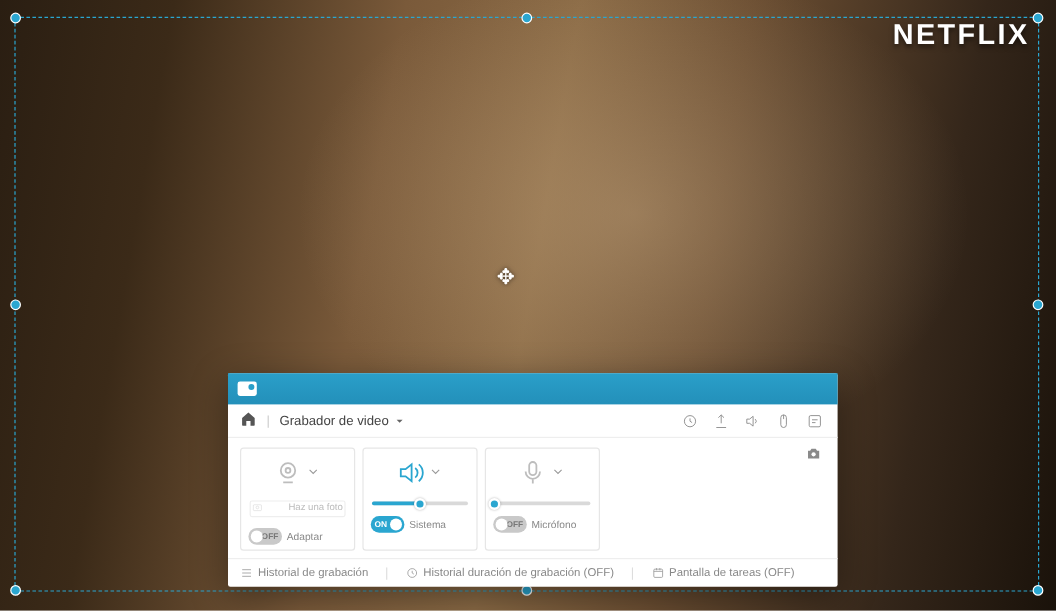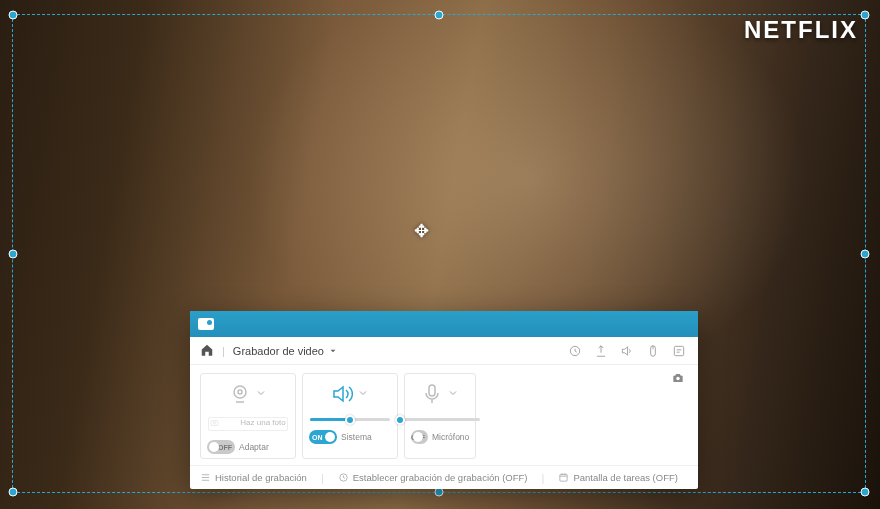--- a/index.html
+++ b/index.html
@@ -27,21 +27,21 @@
 .mode-select{display:flex;align-items:center;gap:4px;font-size:11px;color:#444;cursor:pointer}
 .mode-select svg{width:10px;height:10px;fill:#666}
 .toolbar-spacer{flex:1}
 .tool-icon{width:18px;height:18px;display:flex;align-items:center;justify-content:center;cursor:pointer}
 .tool-icon svg{width:14px;height:14px;stroke:#8a8a8a;fill:none;stroke-width:1.3}
 .main{display:flex;padding:8px 10px 6px;gap:6px;align-items:stretch}
 .card{border:1px solid #e6e6e6;border-radius:3px;padding:6px 6px 4px;display:flex;flex-direction:column;align-items:center;gap:4px}
 .card.c0{width:104px}
 .card.c1{width:96px}
 .card.c2{width:96px}
-.card.c3{width:72px}
+.card.c3{width:96px}
 .disp-tabs{display:flex;width:100%;border:1px solid #d9d9d9;border-radius:2px;overflow:hidden}
 .disp-tab{flex:1;height:20px;display:flex;align-items:center;justify-content:center;font-size:9px;cursor:pointer}
 .disp-tab.active{background:#2aa6d0;color:#fff}
 .dim-row{display:flex;align-items:center;gap:4px;margin-top:4px}
 .dim-box{width:34px;height:18px;border:1px solid #d9d9d9;border-radius:2px;font-size:9px;display:flex;align-items:center;justify-content:center;color:#555}
 .link-icon{font-size:10px;color:#888}
 .row-bot{display:flex;align-items:center;gap:4px;margin-top:3px;width:100%}
 .toggle{width:28px;height:14px;border-radius:8px;position:relative;cursor:pointer;font-size:7px;font-weight:700;color:#fff;display:flex;align-items:center}
 .toggle.on{background:#2aa6d0;padding-left:3px}
 .toggle.off{background:#c9c9c9;justify-content:flex-end;padding-right:3px;color:#777}
@@ -232,21 +232,21 @@
           <path d="M4 6h16M4 12h16M4 18h16"></path>
         </svg>
       <span>Historial de grabación</span>
     </div>
     <span style="color:#ddd">|</span>
     <div class="footer-item">
       <svg viewBox="0 0 24 24">
           <circle cx="12" cy="12" r="8"></circle>
           <path d="M12 8v4l3 2"></path>
         </svg>
-      <span>Establecer grabación de grabación (OFF)</span>
+      <span>Historial duración de grabación (OFF)</span>
     </div>
     <span style="color:#ddd">|</span>
     <div class="footer-item">
       <svg viewBox="0 0 24 24">
           <rect x="4" y="5" width="16" height="15" rx="2"></rect>
           <path d="M4 9h16M9 3v4M15 3v4"></path>
         </svg>
       <span>Pantalla de tareas (OFF)</span>
     </div>
   </div>

